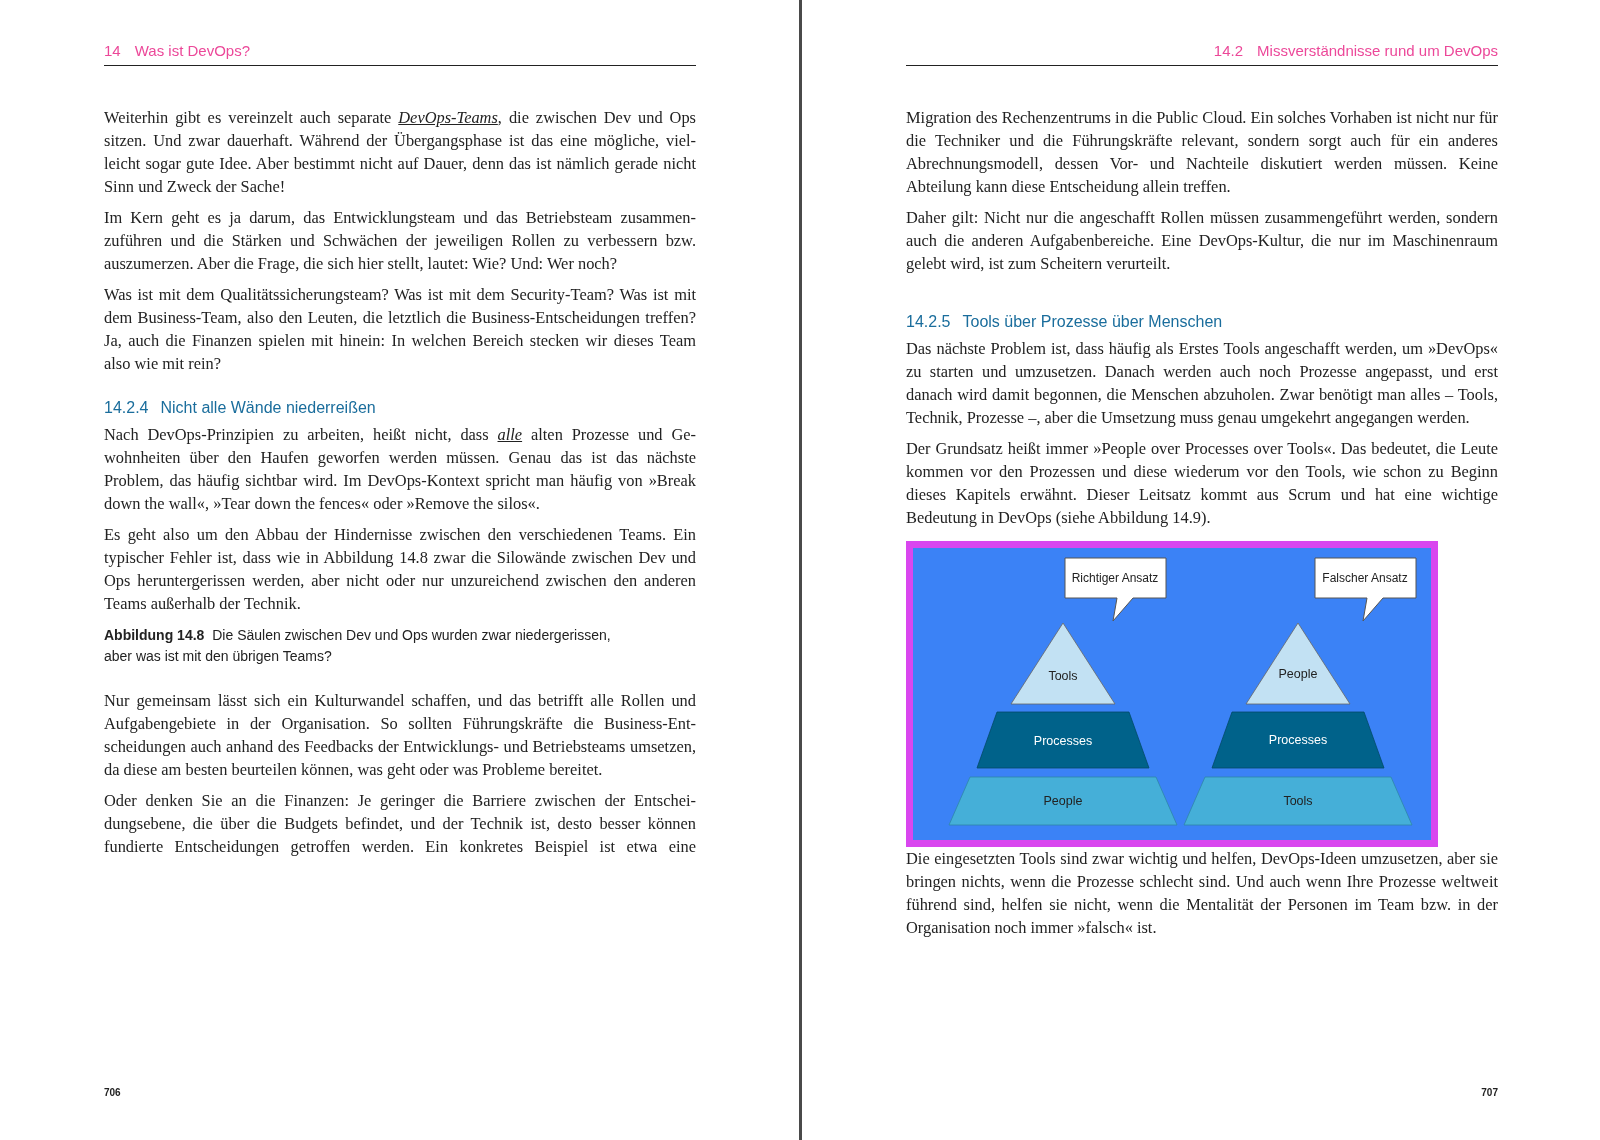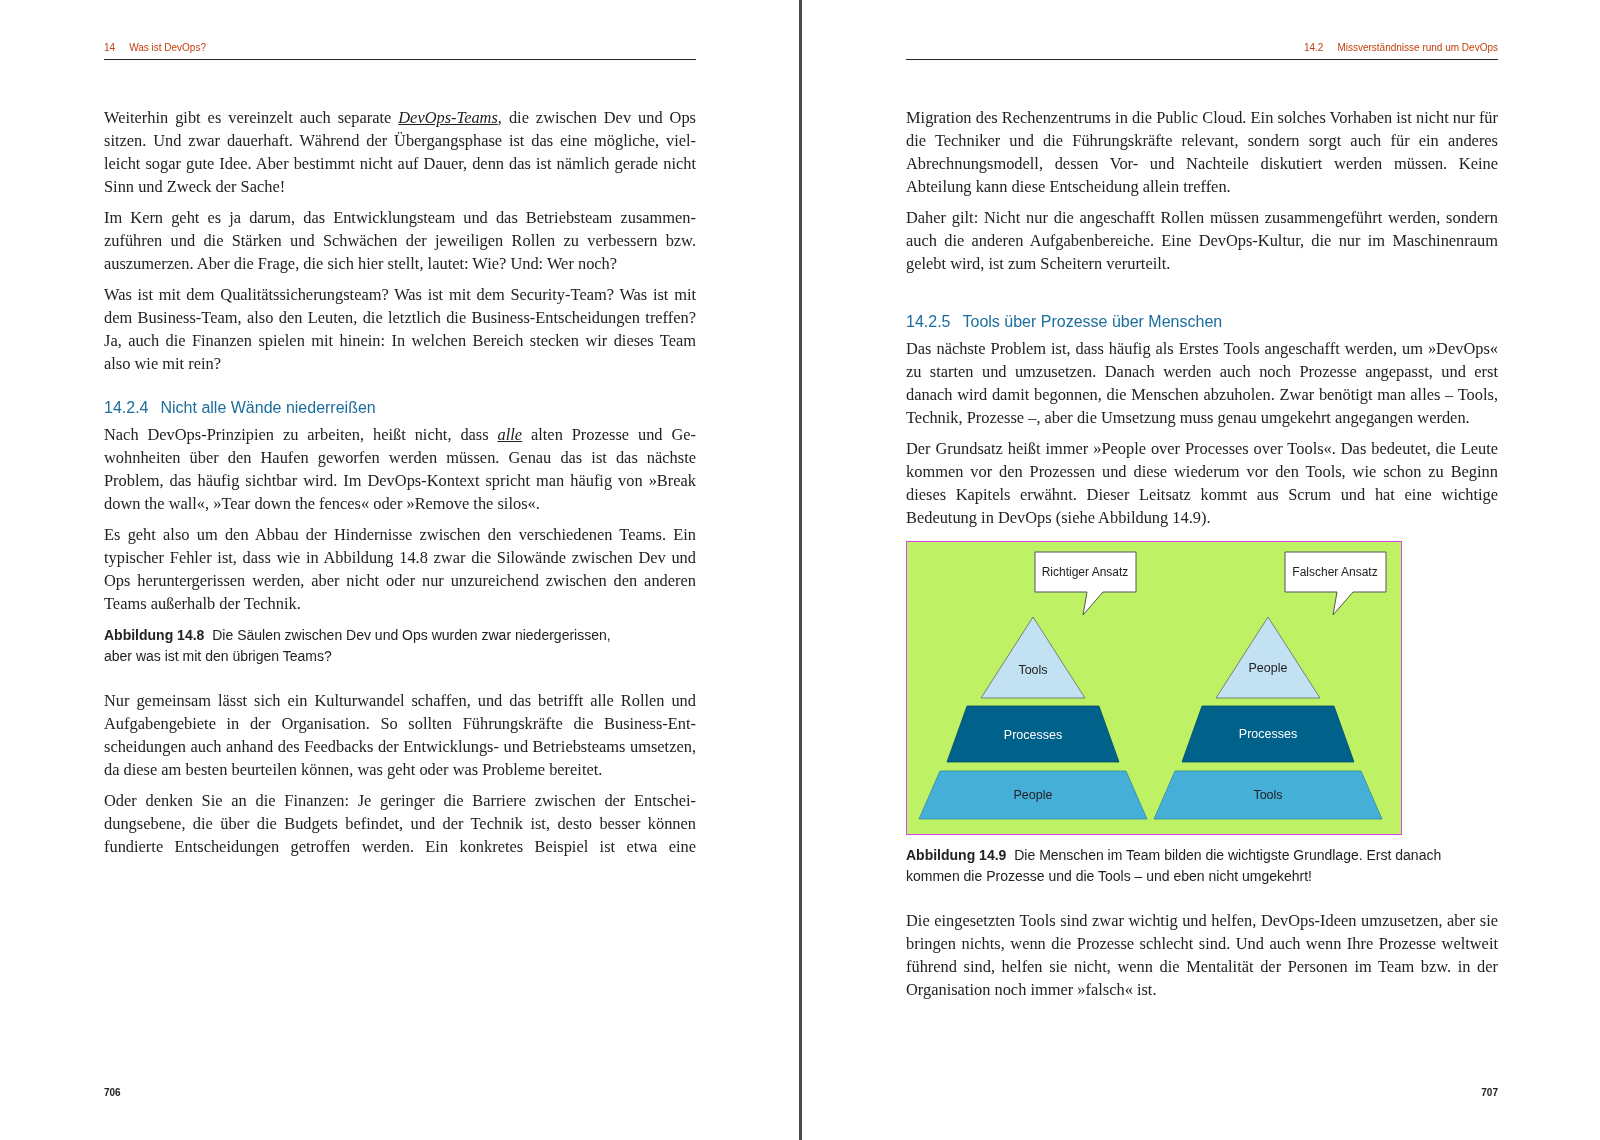--- a/index.html
+++ b/index.html
@@ -8,38 +8,38 @@
     font-family: "DejaVu Serif", serif; color: #222;
   }
   .spine {
     position: absolute; left: 799px; top: 0; width: 3px; height: 1140px; background: #4a4a4a;
   }
   .page { position: absolute; top: 0; width: 592px; height: 1140px; }
   .page.left { left: 104px; }
   .page.right { left: 906px; }
   .running-head {
     position: absolute; top: 42px; left: 0; width: 100%;
-    font-family: "Liberation Sans", sans-serif; font-size: 10px; color: #c2410c;
+    font-family: "Liberation Sans", sans-serif; font-size: 15px; color: #ec4899;
     padding-bottom: 6px; border-bottom: 1.5px solid #222;
   }
   .running-head .num { display: inline-block; margin-right: 14px; }
   .running-head.right-align { text-align: right; }
   .body { position: absolute; left: 0; width: 100%; }
   p.para {
     margin: 0 0 8px 0; font-family: "Liberation Serif", serif; font-size: 16.4px; line-height: 23px;
     text-align: justify; color: #222; hyphens: manual;
   }
   p.para em { font-style: italic; text-decoration: underline; }
   h3.section {
     margin: 24px 0 6px 0; font-family: "Liberation Sans", sans-serif; font-size: 16px; font-weight: normal;
     color: #1a6d9c;
   }
   h3.section .secnum { display: inline-block; margin-right: 12px; }
   .figure-box {
-    border: 1px solid #d946ef; position: relative; background: #bef264;
+    border: 7px solid #d946ef; position: relative; background: #3b82f6; padding-left: 24px;
   }
   .caption {
     font-family: "Liberation Sans", sans-serif; font-size: 14px; line-height: 21px; color: #222; margin: 10px 0 22px 0;
   }
   .caption b { font-weight: bold; margin-right: 4px; }
   .folio {
     position: absolute; top: 1087px; font-family: "Liberation Sans", sans-serif; font-size: 10px; font-weight: bold; color: #222;
   }
   .folio.left { left: 0; }
   .folio.right { right: 0; }
@@ -107,19 +107,18 @@
           <text x="428" y="34" text-anchor="middle" font-size="12" fill="#222">Falscher Ansatz</text>
           <polygon points="361,75 309,156 413,156" fill="#c2e1f3" stroke="#666" stroke-width="0.8"></polygon>
           <text x="361" y="130" text-anchor="middle" font-size="12.5" fill="#222">People</text>
           <polygon points="295,164 427,164 447,220 275,220" fill="#00628a" stroke="#024a68" stroke-width="0.8"></polygon>
           <text x="361" y="196" text-anchor="middle" font-size="12.5" fill="#fff">Processes</text>
           <polygon points="268,229 454,229 475,277 247,277" fill="#45afd8" stroke="#2f86a8" stroke-width="0.8"></polygon>
           <text x="361" y="257" text-anchor="middle" font-size="12.5" fill="#222">Tools</text>
         </g>
       </svg>
     </div>
-    <div class="caption" style="width:570px;"><b>Abbildung 14.9</b> <span>Die Menschen im Team bilden die wichtigste Grundlage. Erst danach kommen die Prozesse und die Tools – und eben nicht umgekehrt!</span></div>
 
     <p class="para">Die eingesetzten Tools sind zwar wichtig und helfen, DevOps-Ideen umzusetzen, aber sie bringen nichts, wenn die Prozesse schlecht sind. Und auch wenn Ihre Prozesse weltweit führend sind, helfen sie nicht, wenn die Mentalität der Personen im Team bzw. in der Organisation noch immer »falsch« ist.</p>
   </div>
 
   <div class="folio right">707</div>
 </div>
 
 </body></html>

